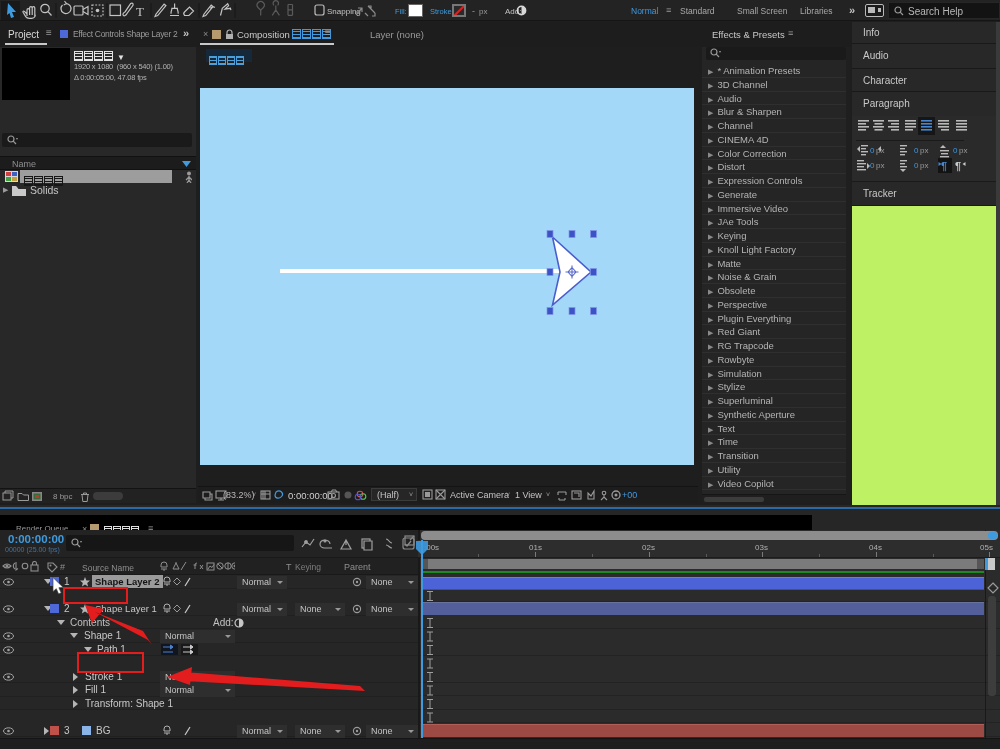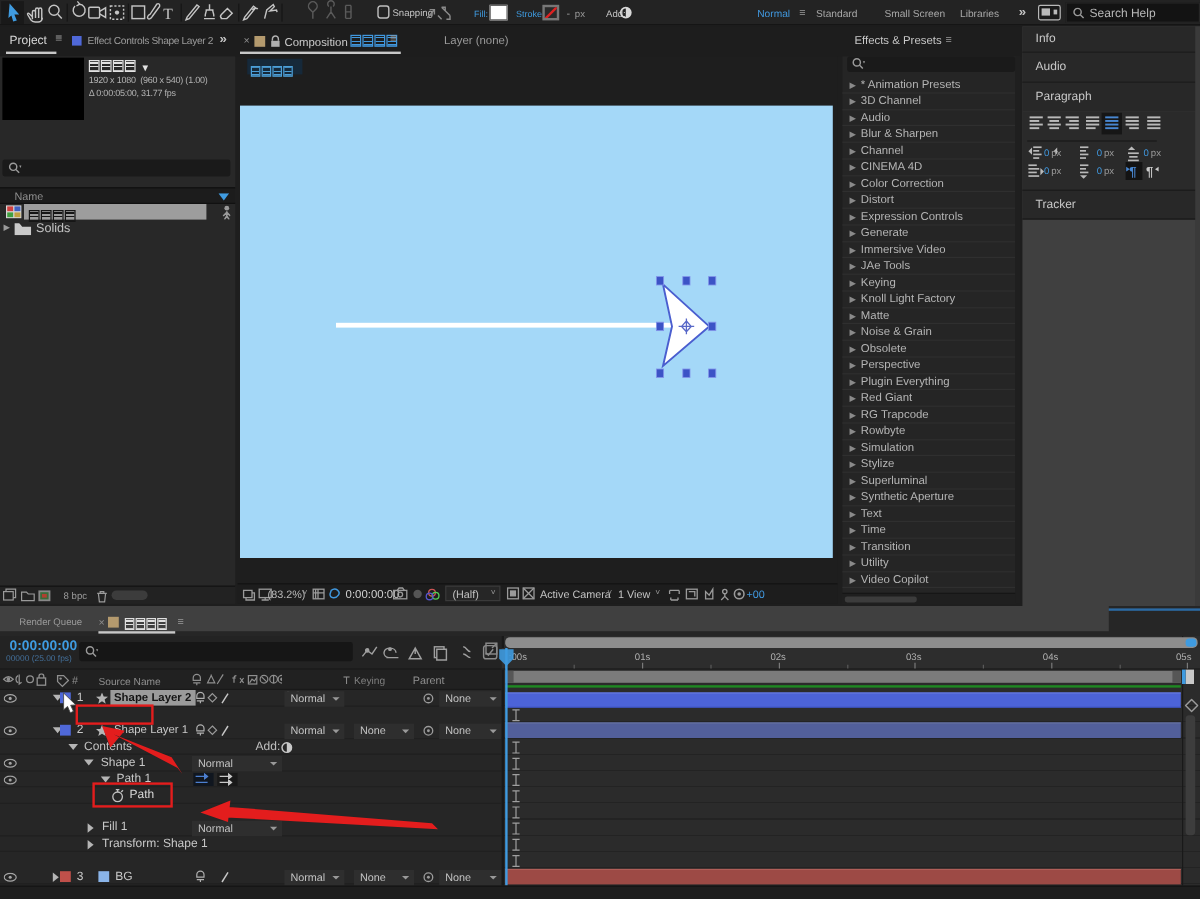--- a/index.html
+++ b/index.html
@@ -124,21 +124,21 @@
 <div class="ab" style="left:200px;top:21px;width:134px;height:2px;background:#c8c8c8"></div>
 <span class="ab" style="left:370px;top:7px;font-size:9.5px;color:#9a9a9a">Layer (none)</span>
 <span class="ab" style="left:712px;top:7px;font-size:9.5px;color:#c8c8c8">Effects &amp; Presets</span>
 <span class="ab" style="left:788px;top:6px;font-size:9px;color:#9a9a9a">≡</span>
 </div>
 
 <div class="ab" id="projpanel" style="left:0;top:47px;width:196px;height:456px;background:#282828">
 <div class="ab" style="left:2px;top:1px;width:68px;height:52px;background:#000"></div>
 <div class="ab" style="left:74px;top:3px;font-size:11px;color:#e2e2e2;font-weight:bold"><i class="cj"></i><i class="cj"></i><i class="cj"></i><i class="cj"></i> <span style="font-size:8px">▼</span></div>
 <div class="ab" style="left:74px;top:15px;font-size:7.5px;color:#b4b4b4;letter-spacing:-0.2px">1920 x 1080&nbsp; (960 x 540) (1.00)</div>
-<div class="ab" style="left:74px;top:26px;font-size:7.5px;color:#b4b4b4;letter-spacing:-0.2px">Δ 0:00:05:00, 31.77 fps</div>
+<div class="ab" style="left:74px;top:26px;font-size:7.5px;color:#b4b4b4;letter-spacing:-0.2px">Δ 0:00:05:00, 47.08 fps</div>
 <div class="ab" style="left:2px;top:86px;width:190px;height:14px;background:#1a1a1a;border-radius:2px">
   <svg width="11" height="11" style="position:absolute;left:5px;top:2px">
           <circle cx="4" cy="4" r="3" fill="none" stroke="#9a9a9a" stroke-width="1.2"></circle>
           <path d="M6.2 6.2 L9 9" stroke="#9a9a9a" stroke-width="1.2"></path>
           <path d="M9 3 l2 0 l-1 2 z" fill="#9a9a9a"></path>
         </svg>
 </div>
 <div class="ab" style="left:0;top:109px;width:196px;height:14px;background:#1c1c1c;border-top:1px solid #111;border-bottom:1px solid #111">
   <span style="position:absolute;left:12px;top:2px;font-size:9px;color:#8e8e8e">Name</span>
   <svg width="9" height="7" style="position:absolute;left:182px;top:4px">
@@ -306,23 +306,24 @@
 <div class="erow"><b>▶</b>Transition</div>
 <div class="erow"><b>▶</b>Utility</div>
 <div class="erow"><b>▶</b>Video Copilot</div>
 </div>
 <div class="ab" style="left:0;top:447px;width:148px;height:9px;background:#1f1f1f;border-top:1px solid #161616">
         <div style="position:absolute;left:2px;top:2px;width:60px;height:5px;background:#3c3c3c;border-radius:2px"></div>
       </div>
 <div class="ab" style="left:144px;top:0;width:4px;height:456px;background:#1f1f1f"></div>
 </div>
 
-<div class="ab" id="rightpanel" style="left:852px;top:22px;width:148px;height:483px;background:#404040">
+<div class="ab" id="rightpanel" style="left:852px;top:22px;width:148px;height:483px;background:#bef264">
 <div class="ph" style="height:22px;line-height:21px">Info</div>
 <div class="ph" style="height:25px">Audio</div>
+<div class="ph" style="height:23px">Character</div>
 <div class="ph" style="height:24px;border-bottom:none">Paragraph<span style="position:absolute;left:133px;top:120px;color:#9a9a9a;font-size:10px">≡</span></div>
 <div style="position:relative;height:66px;background:#2a2a2a;border-bottom:1px solid #1a1a1a">
   <svg width="148" height="66">
     <g fill="#b9b9b9">
       <g transform="translate(6,4)">
               <rect width="11" height="1.6"></rect>
               <rect y="3" width="8" height="1.6"></rect>
               <rect y="6" width="11" height="1.6"></rect>
               <rect y="9" width="8" height="1.6"></rect>
             </g>
@@ -418,21 +419,21 @@
     <text x="103" y="54" font-size="11" fill="#c9c9c9" font-weight="bold">¶</text>
           <path d="M113.5 46 l-3 2 l3 2 z" fill="#c9c9c9"></path>
   </svg>
 </div>
 <div class="ph" style="height:24px">Tracker</div>
 </div>
 <div class="ab" style="left:996px;top:22px;width:4px;height:483px;background:#3a3a3a"></div>
 
 <div class="ab" id="timeline" style="left:0;top:505px;width:1000px;height:244px;background:#262626">
 <div class="ab" style="left:0;top:2px;width:1000px;height:1.5px;background:#2b6aa4"></div>
-<div class="ab" style="left:0;top:0;width:924px;height:21px;background:#404040">
+<div class="ab" style="left:0;top:10px;width:812px;height:21px;background:#000000">
   <span class="ab" style="left:16px;top:9px;font-size:8px;color:#9a9a9a">Render Queue</span>
   <span class="ab" style="left:82px;top:9px;font-size:9px;color:#8a8a8a">×</span>
   <div class="ab" style="left:90px;top:9px;width:9px;height:9px;background:#b49a6e"></div>
   <span class="ab" style="left:104px;top:6px;color:#e0e0e0"><i class="cjt"></i><i class="cjt"></i><i class="cjt"></i><i class="cjt"></i></span>
   <span class="ab" style="left:148px;top:8px;font-size:9px;color:#9a9a9a">≡</span>
   <div class="ab" style="left:82px;top:21px;width:64px;height:2px;background:#c8c8c8"></div>
 </div>
 <div class="ab" style="left:0;top:25px;width:418px;height:27px;background:#232323">
   <span class="ab" style="left:8px;top:3px;font-size:11.5px;font-weight:bold;color:#3f9be0">0:00:00:00</span>
   <span class="ab" style="left:5px;top:16px;font-size:7px;color:#44719c">00000 (25.00 fps)</span>
@@ -574,26 +575,28 @@
           </svg>
     <span class="tri-d" style="left:84px"></span>
     <span class="ab" style="left:97px;top:1px">Path 1</span>
     <svg class="ab" style="left:161px;top:1px" width="40" height="12">
       <rect x="0" y="0" width="17" height="11" fill="#10161f"></rect>
             <path d="M2 3 h10 m-10 5 h10 M12 3 l-2.5 -2 v4 z" stroke="#4c7fd0" fill="#4c7fd0" stroke-width="1"></path>
       <rect x="20" y="0" width="17" height="11" fill="#191919"></rect>
             <path d="M22 3 h10 m-10 5 h10 M32 3 l-2.5 -2 v4 z M32 8 l-2.5 -2 v4 z" stroke="#c8c8c8" fill="#c8c8c8" stroke-width="1"></path>
     </svg>
   </div>
-  <div class="row" style="top:81px">
-    <svg class="ab" style="left:93px;top:1px" width="11" height="12">
-            <circle cx="5" cy="7" r="4" fill="none" stroke="#c0c0c0" stroke-width="1.1"></circle>
-            <path d="M3.5 1 h3 M5 1 v2 M8 3 l1.5 -1.5" stroke="#c0c0c0" stroke-width="1.1" fill="none"></path>
-          </svg>
-    <span class="ab" style="left:108px;top:1px;color:#d8d8d8">Path</span>
+  <div class="row" style="top:94.5px">
+    <svg class="eye">
+            <ellipse cx="5.5" cy="4" rx="5" ry="3.2" fill="none" stroke="#a5a5a5" stroke-width="1"></ellipse>
+            <circle cx="5.5" cy="4" r="1.3" fill="#a5a5a5"></circle>
+          </svg>
+    <span class="tri-r" style="left:73px"></span>
+    <span class="ab" style="left:85px;top:1px">Stroke 1</span>
+    <div class="drop" style="left:160px;top:1px;width:75px">Normal</div>
   </div>
   <div class="row" style="top:108px">
     <span class="tri-r" style="left:73px"></span>
     <span class="ab" style="left:85px;top:1px">Fill 1</span>
     <div class="drop" style="left:160px;top:1px;width:75px">Normal</div>
   </div>
   <div class="row" style="top:121.5px">
     <span class="tri-r" style="left:73px"></span>
     <span class="ab" style="left:85px;top:1px">Transform: Shape 1</span>
   </div>

